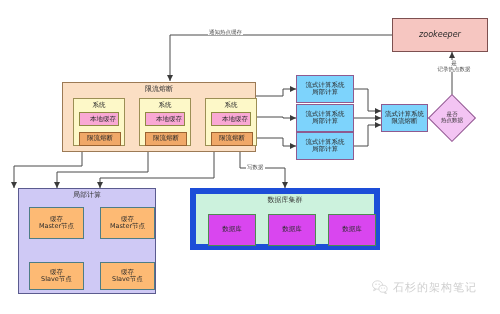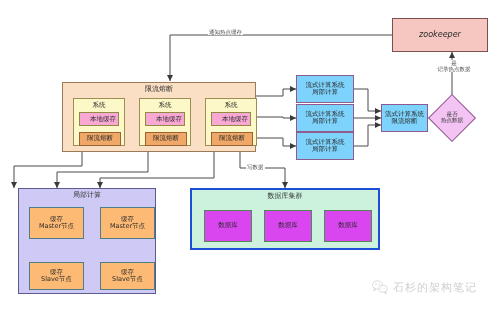--- a/index.html
+++ b/index.html
@@ -48,21 +48,21 @@
     border: 1px solid #9c7a55;
     align-items: stretch;
     justify-content: flex-start;
   }
   .cache-cluster {
     background: #cfc9f5;
     border: 1px solid #5b5b8f;
   }
   .db-cluster {
     background: #ccf2dd;
-    border: 2px solid #1d4ed8;
+    border: 6px solid #1d4ed8;
   }
   
   .sys-box {
     background: #fdf8c8;
     border: 1px solid #9c8f55;
   }
   .local-cache {
     background: #f9a8d4;
     border: 1px solid #8f8a44;
     padding-left: 8px;

